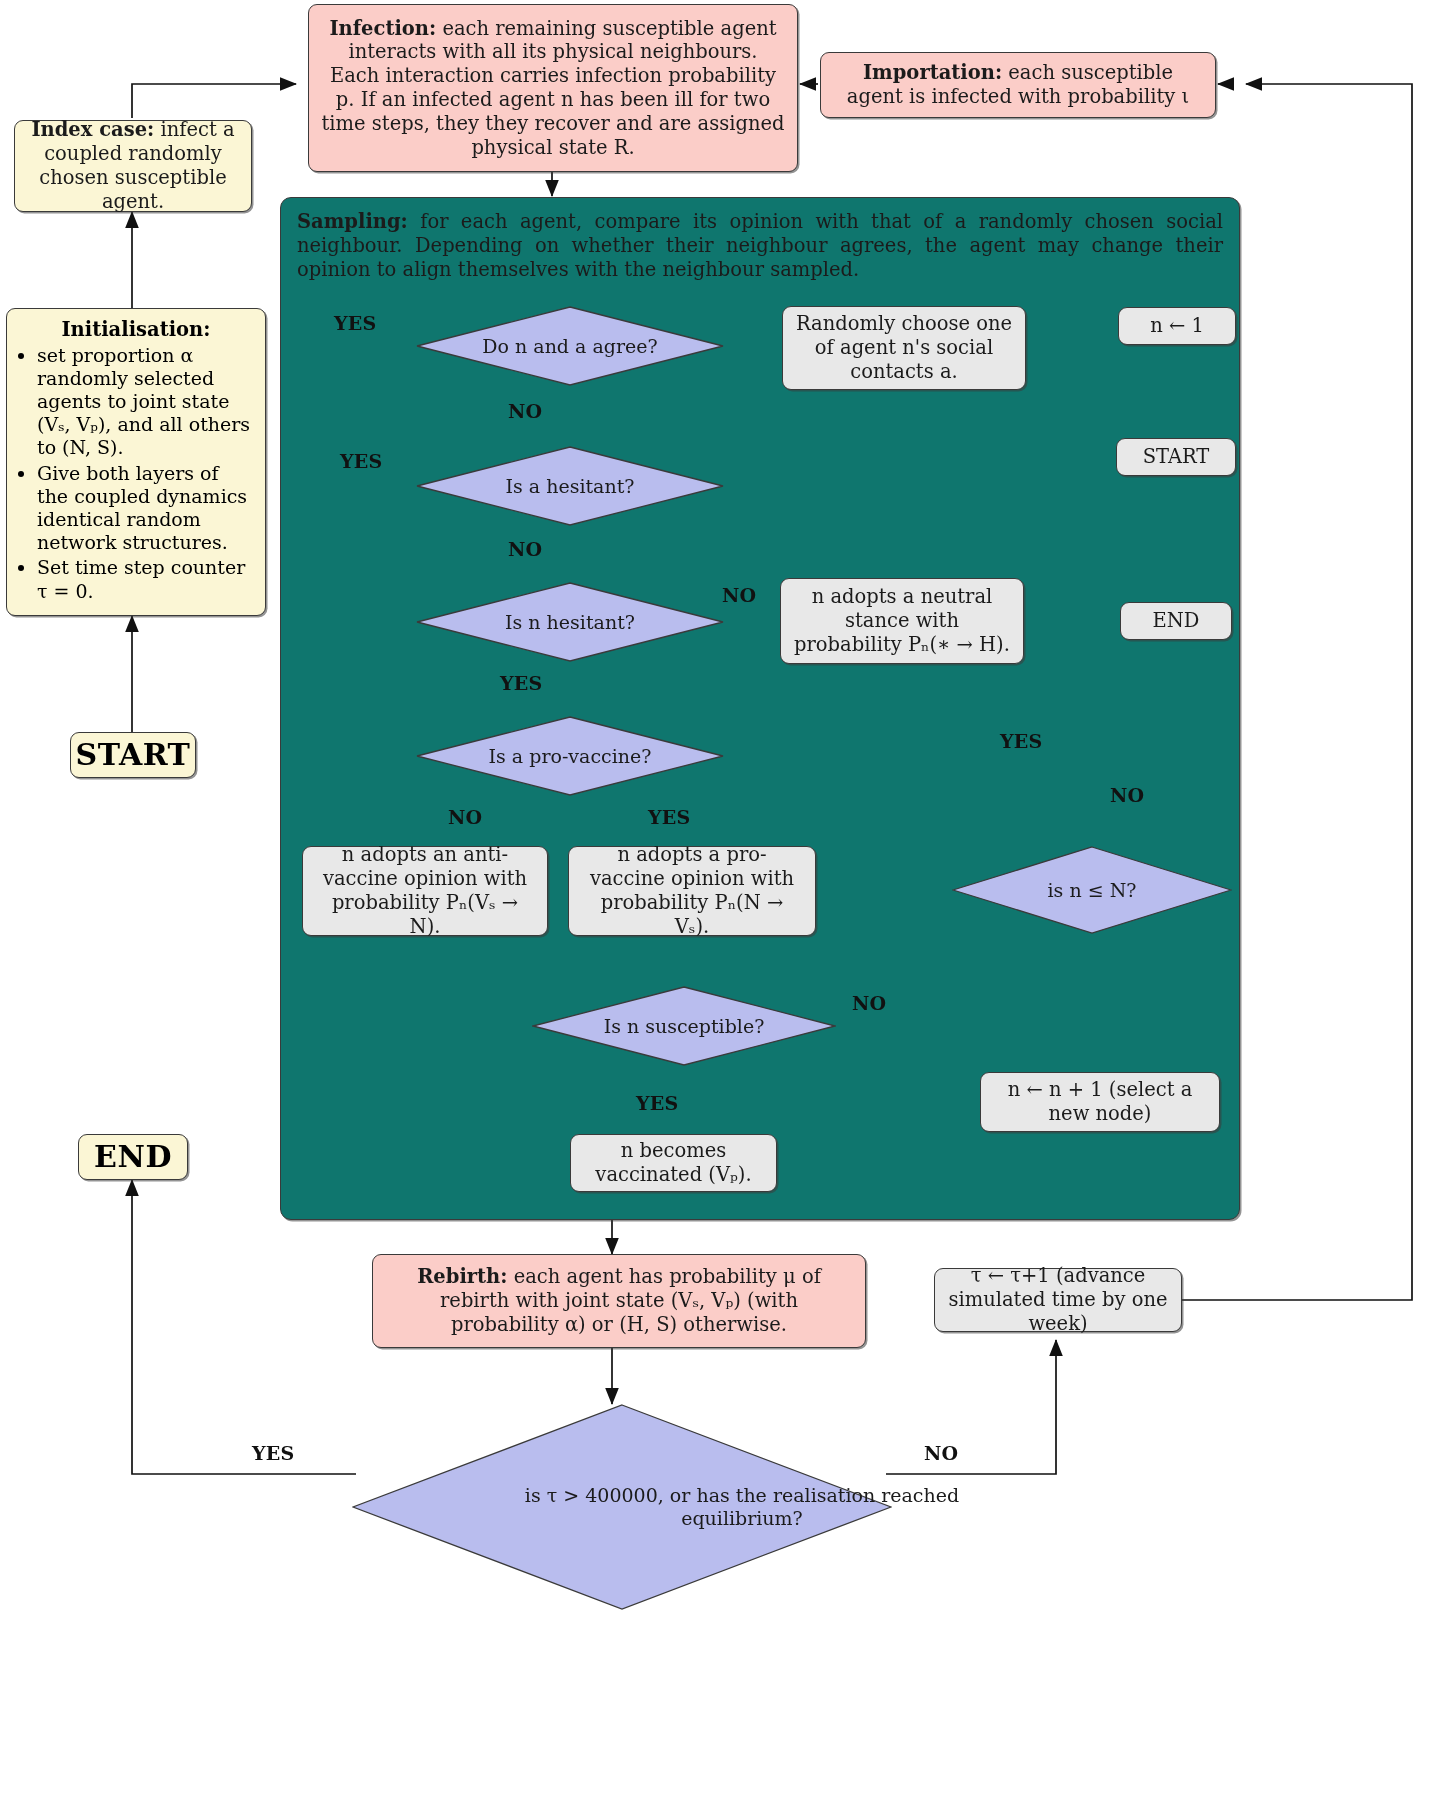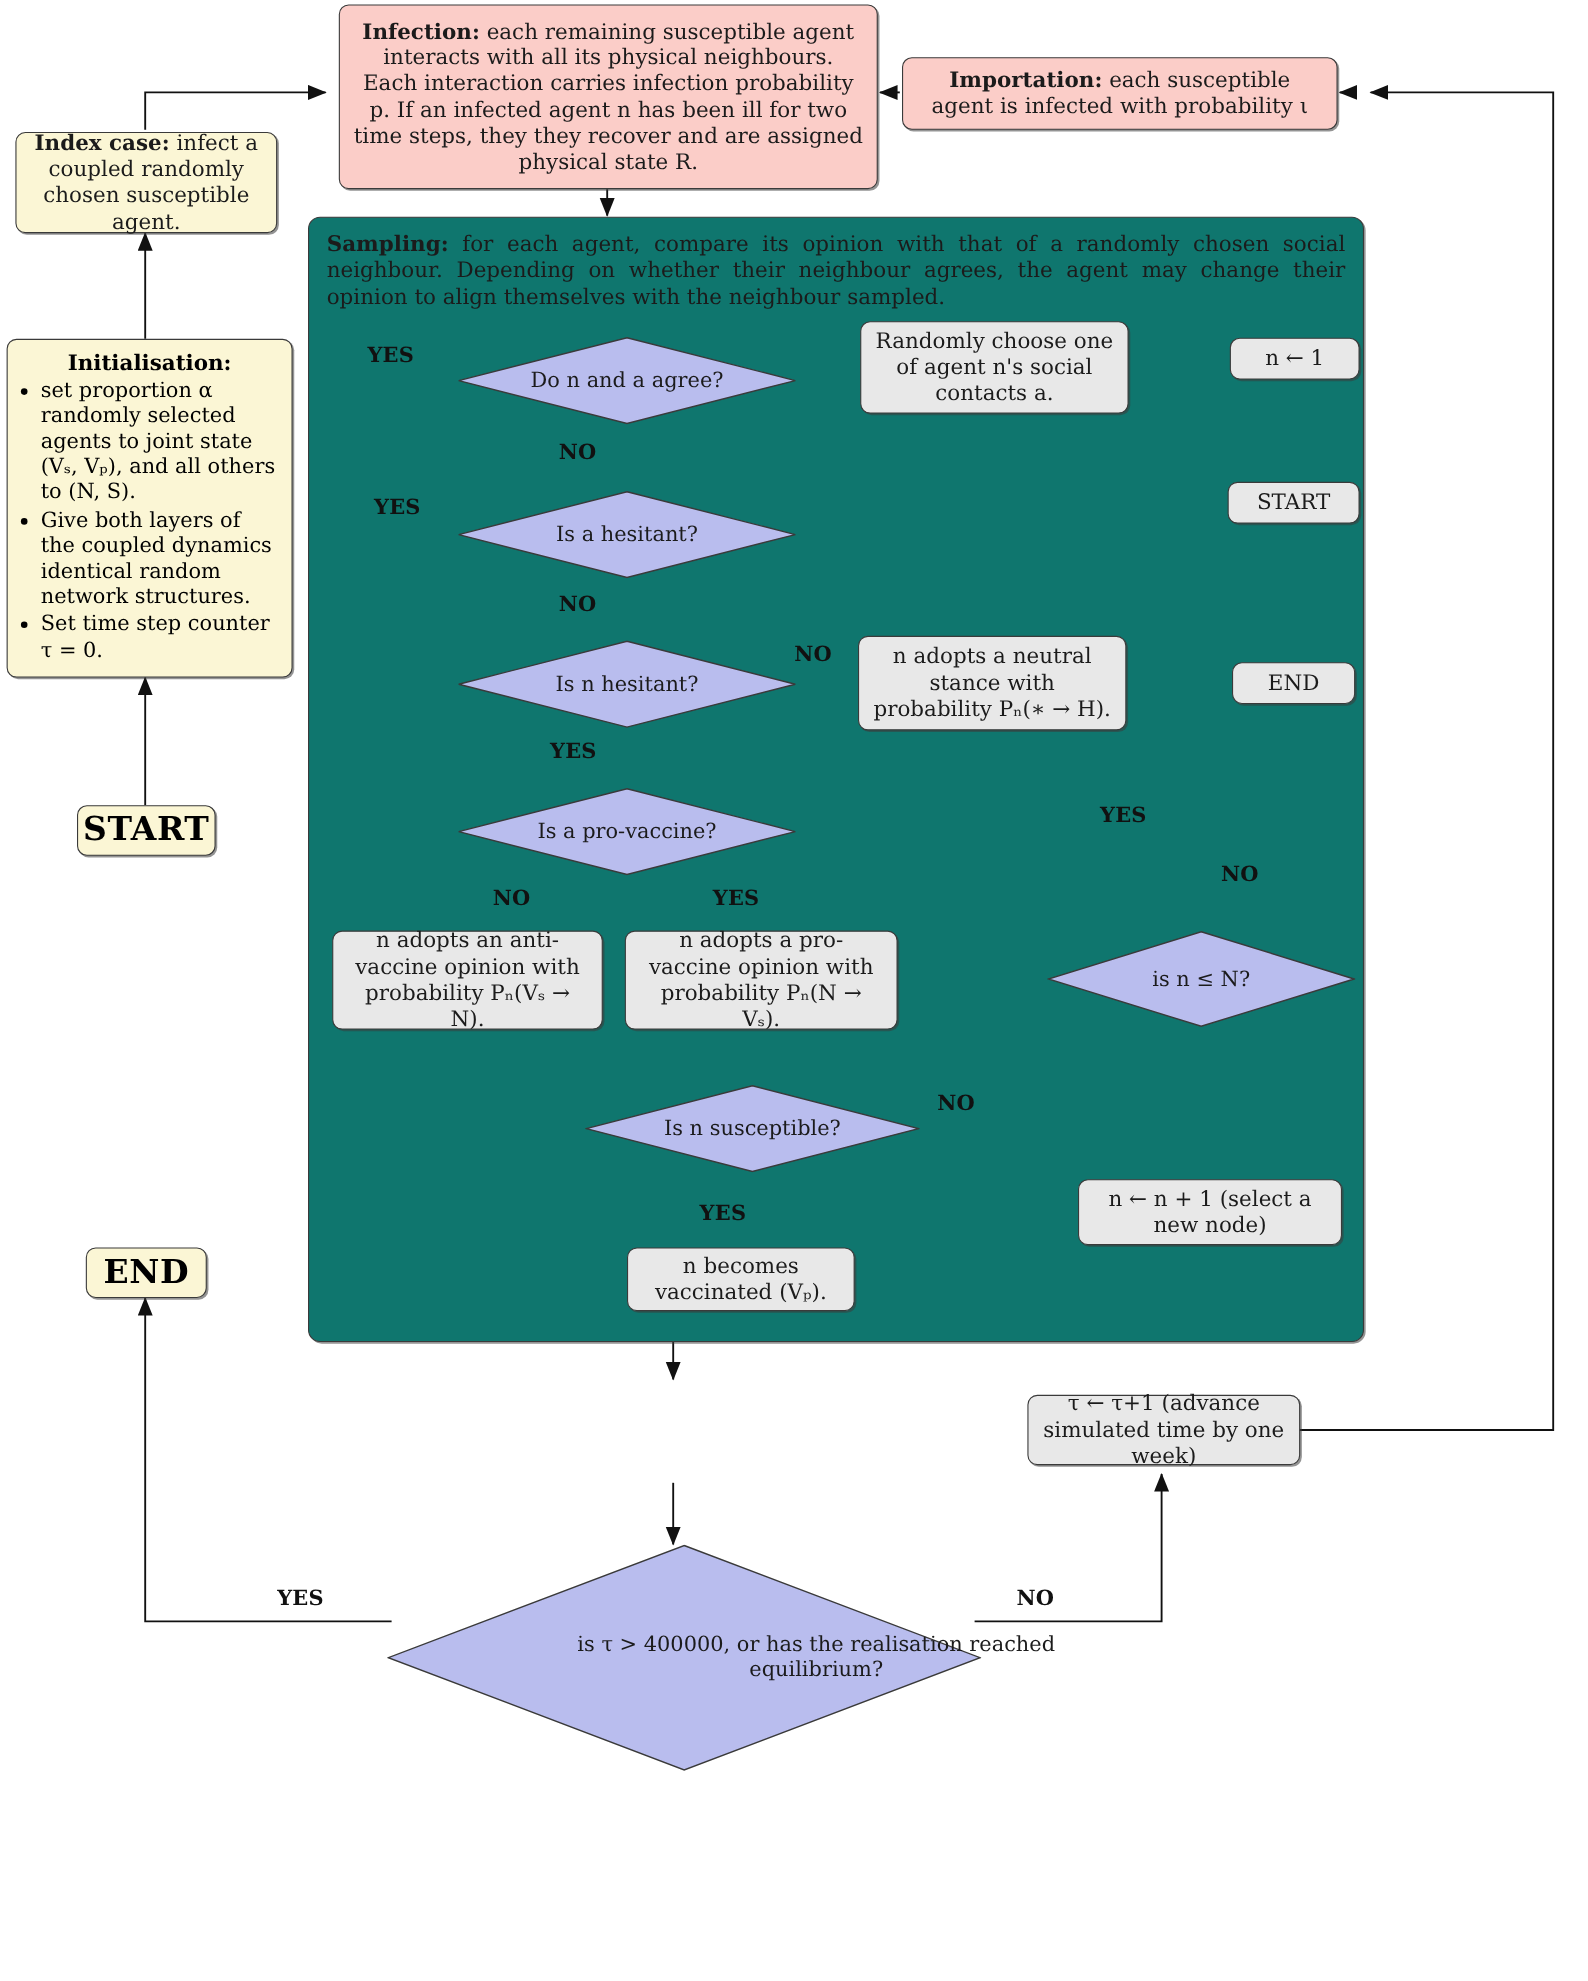--- a/index.html
+++ b/index.html
@@ -171,21 +171,21 @@
   </div>
 
   <div class="node rbox grey" style="left:1116px;top:438px;width:120px;height:38px;">
     <span class="txt" style="padding:0;">START</span>
   </div>
 
   <div class="node rbox grey" style="left:1120px;top:602px;width:112px;height:38px;">
     <span class="txt" style="padding:0;">END</span>
   </div>
 
-  <div class="node rbox grey" style="left:782px;top:292px;width:244px;height:84px;align-items:center;">
+  <div class="node rbox grey" style="left:782px;top:306px;width:244px;height:84px;align-items:center;">
     <span class="txt">Randomly choose one of agent n's social contacts a.</span>
   </div>
 
   <div class="diamond" style="left:416px;top:306px;width:308px;height:80px;">
     <svg width="308" height="80" viewBox="0 0 308 80" xmlns="http://www.w3.org/2000/svg">
       <polygon points="154,1 307,40 154,79 1,40" fill="#b9bdee" stroke="#3a3a3a" stroke-width="1.3"></polygon>
     </svg>
     <div class="dlabel">Do n and a agree?</div>
   </div>
 
@@ -244,20 +244,26 @@
   </div>
 
   <div class="node rbox grey" style="left:570px;top:1134px;width:207px;height:58px;">
     <span class="txt">n becomes vaccinated (Vₚ).</span>
   </div>
 
   <div class="node rbox grey" style="left:980px;top:1072px;width:240px;height:60px;">
     <span class="txt">n ← n + 1 (select a new node)</span>
   </div>
 
+  <div class="node rbox pink" style="left:372px;top:1254px;width:494px;height:94px;">
+    <div class="txt" style="text-align:center;">
+      <b>Rebirth:</b>
+      <span>each agent has probability μ of rebirth with joint state (Vₛ, Vₚ) (with probability α) or (H, S) otherwise.</span>
+    </div>
+  </div>
 
   <div class="node rbox grey" style="left:934px;top:1268px;width:248px;height:64px;">
     <span class="txt">τ ← τ+1 (advance simulated time by one week)</span>
   </div>
 
   <div class="lbl" style="left:334px;top:312px;">YES</div>
   <div class="lbl" style="left:508px;top:400px;">NO</div>
   <div class="lbl" style="left:340px;top:450px;">YES</div>
   <div class="lbl" style="left:508px;top:538px;">NO</div>
   <div class="lbl" style="left:722px;top:584px;">NO</div>

